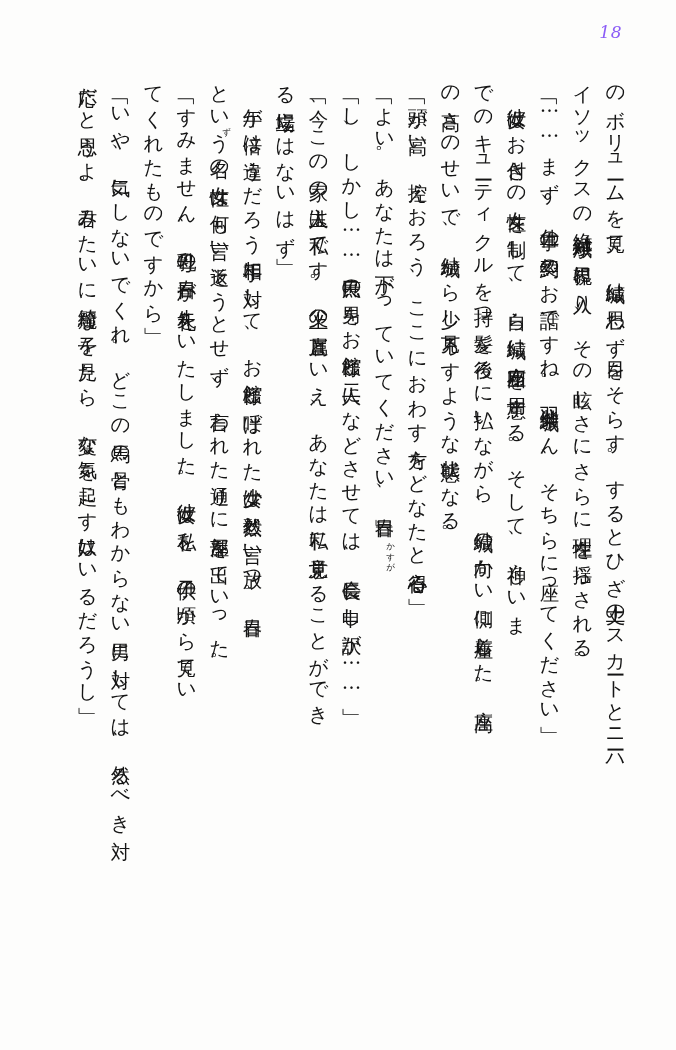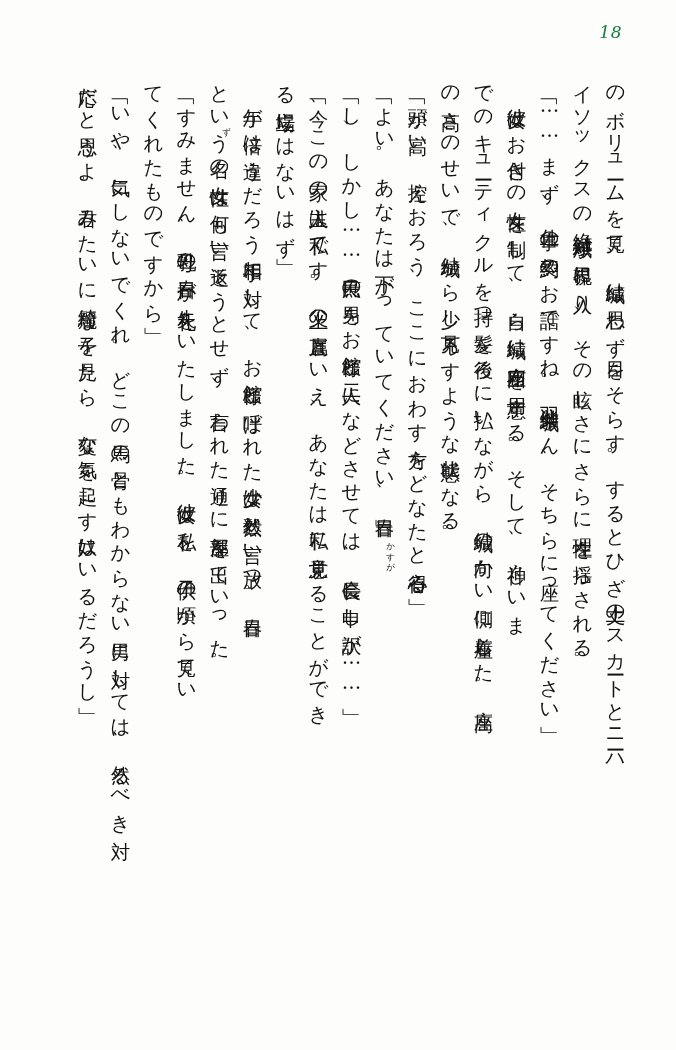--- a/index.html
+++ b/index.html
@@ -21,21 +21,21 @@
     background: #fdfdfc;
     box-sizing: border-box;
   }
   .page-number {
     position: absolute;
     top: 22px;
     right: 54px;
     font-family: "DejaVu Serif", "Liberation Serif", serif;
     font-size: 17px;
     font-style: italic;
-    color: #15803d;
+    color: #8b5cf6;
     letter-spacing: 0.5px;
   }
   .text-block {
     position: absolute;
     top: 72px;
     left: 48px;
     right: 44px;
     height: 918px;
     display: flex;
     flex-direction: row-reverse;

